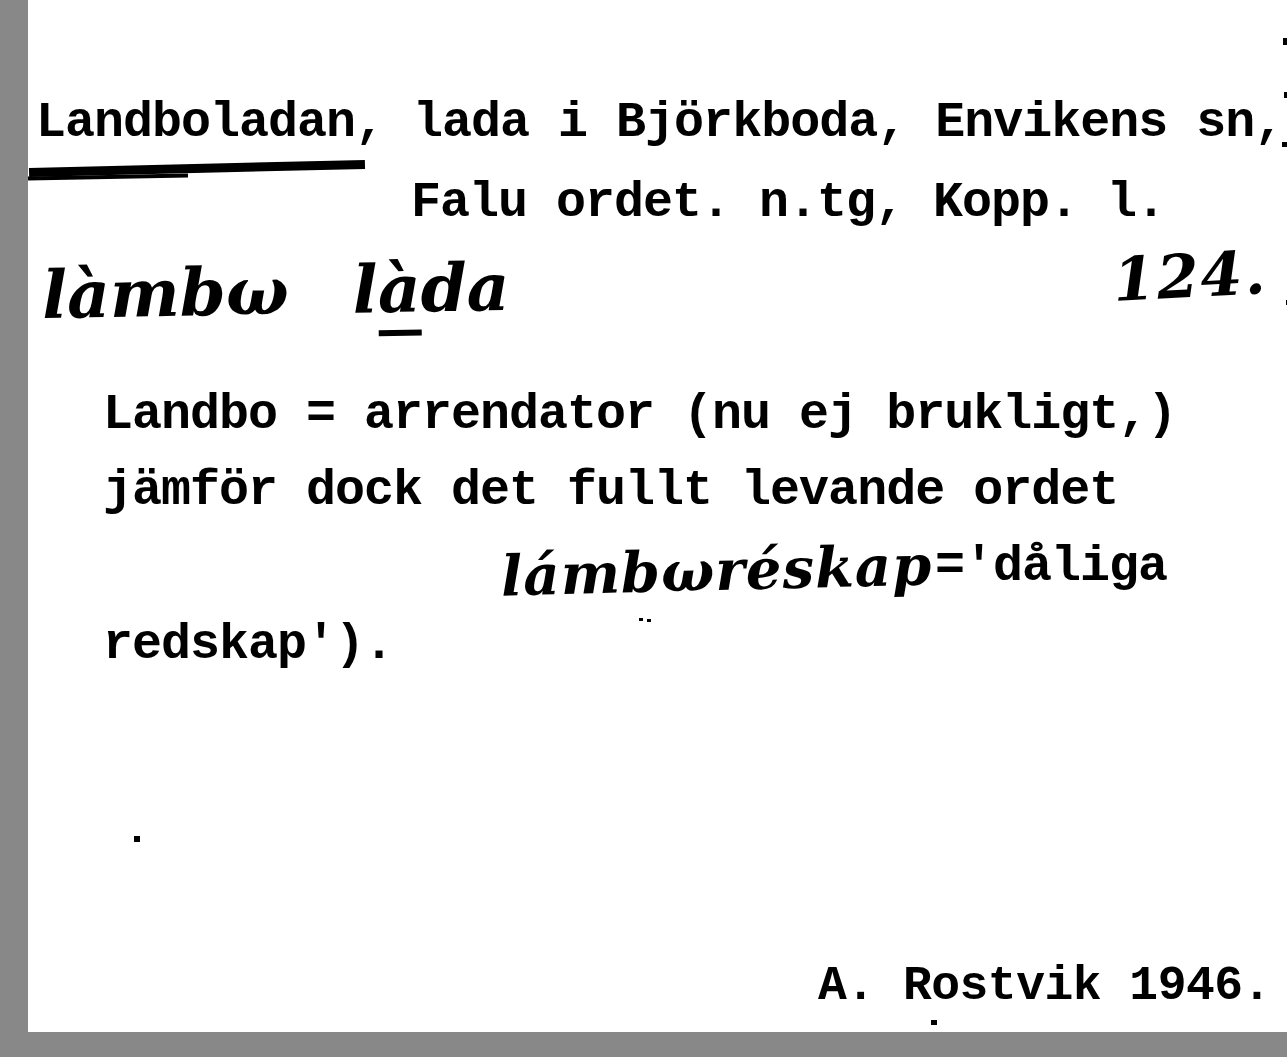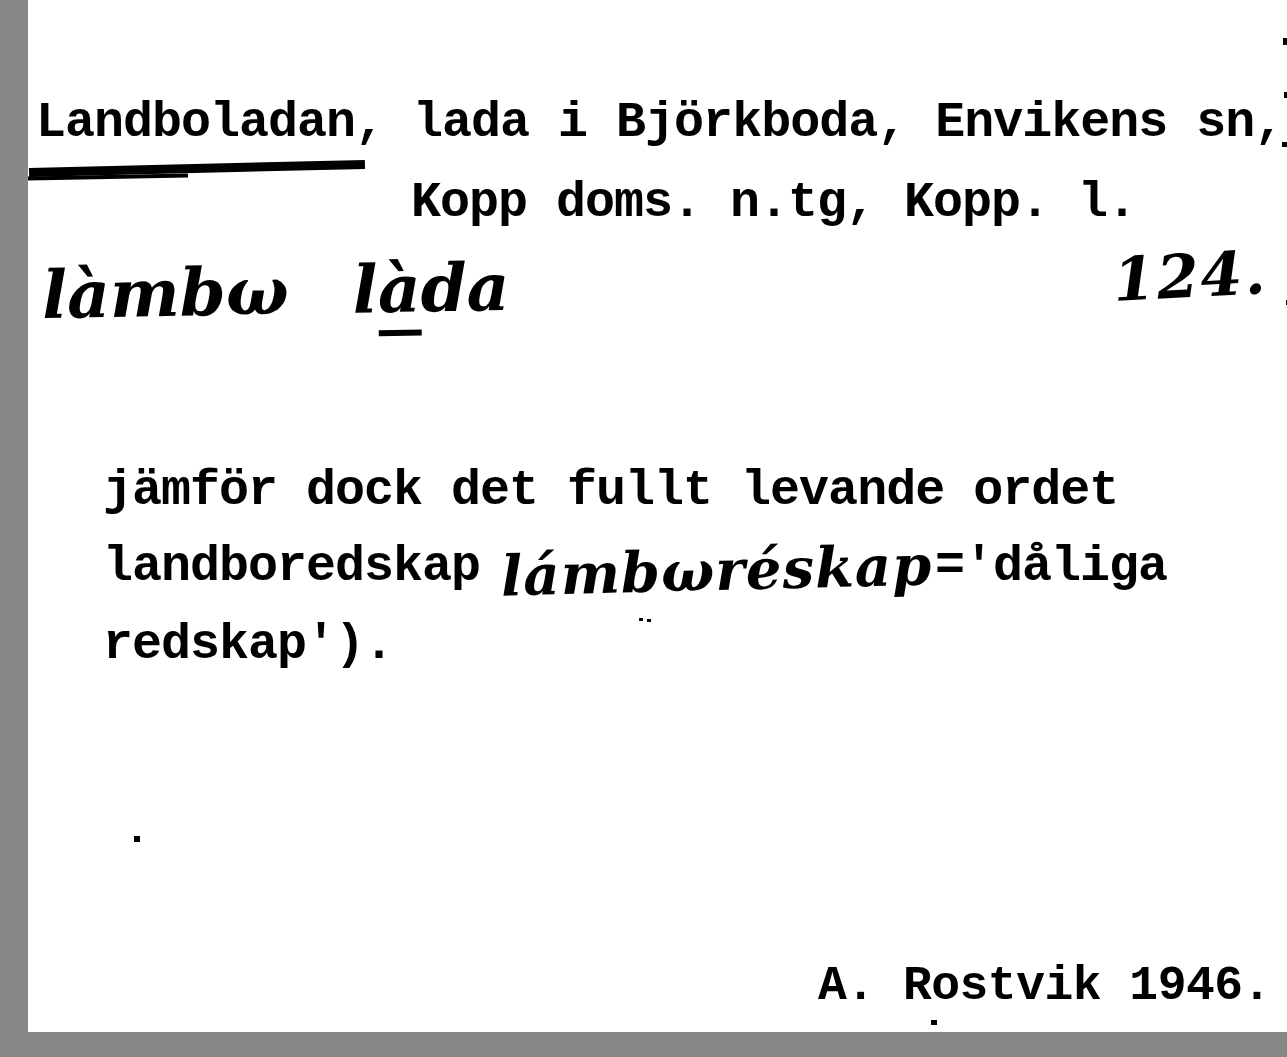--- a/index.html
+++ b/index.html
@@ -80,32 +80,32 @@
 </style>
 </head>
 <body>
 
 <div id="card">
 
   <div id="title-line" class="typed"><span>Landboladan</span><span>, lada i Björkboda, Envikens sn,</span></div>
   <div id="underline-1"></div>
   <div id="underline-2"></div>
 
-  <div id="title-line2" class="typed">Kopp doms. n.tg, Kopp. l.</div>
+  <div id="title-line2" class="typed">Falu ordet. n.tg, Kopp. l.</div>
 
   <div id="phonetic-heading" class="hand">
     <span id="phonetic-word-1">làmbω</span>
     <span id="phonetic-word-2"><span>l</span><span class="accented">à</span><span>da</span></span>
   </div>
 
   <div id="card-number" class="hand">124.</div>
 
+  <div id="body-line-1" class="typed body-line">Landbo = arrendator (nu ej brukligt,)</div>
   <div id="body-line-2" class="typed body-line">jämför dock det fullt levande ordet</div>
   <div id="body-line-3" class="typed body-line">
-    <span id="seg-typed-1" class="seg">landboredskap</span>
     <span id="seg-hand" class="seg hand">lámbωréskap</span>
     <span id="seg-typed-2" class="seg">='dåliga</span>
   </div>
   <div id="body-line-4" class="typed body-line">redskap').</div>
 
   <div id="signature" class="typed">A. Rostvik 1946.</div>
   <div id="signature-underdot" class="mark"></div>
 
   <div id="stray-dot-1" class="mark"></div>
   <div id="stray-dot-2" class="mark"></div>

